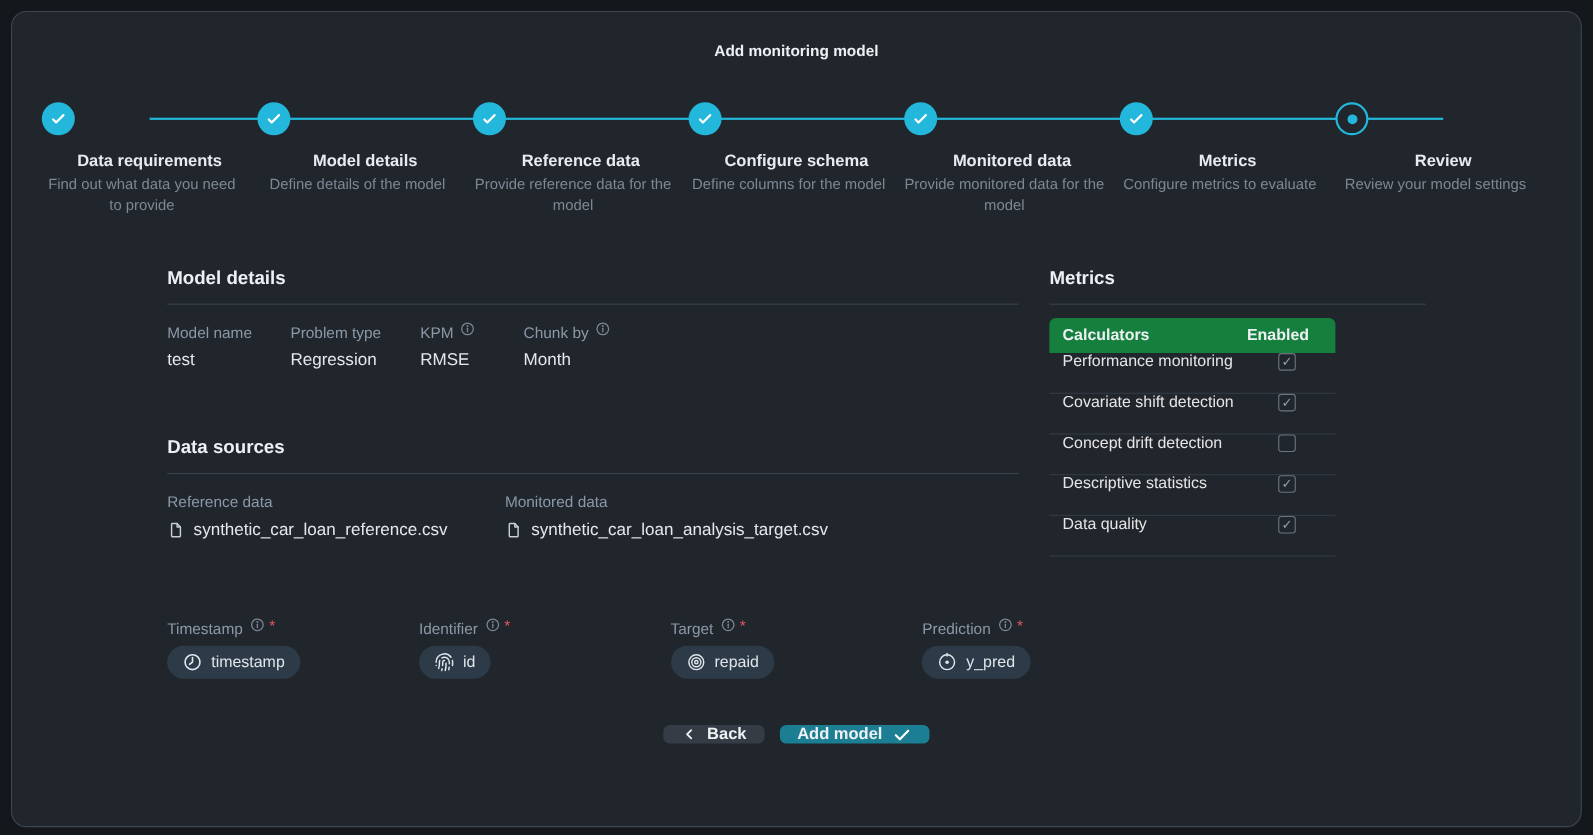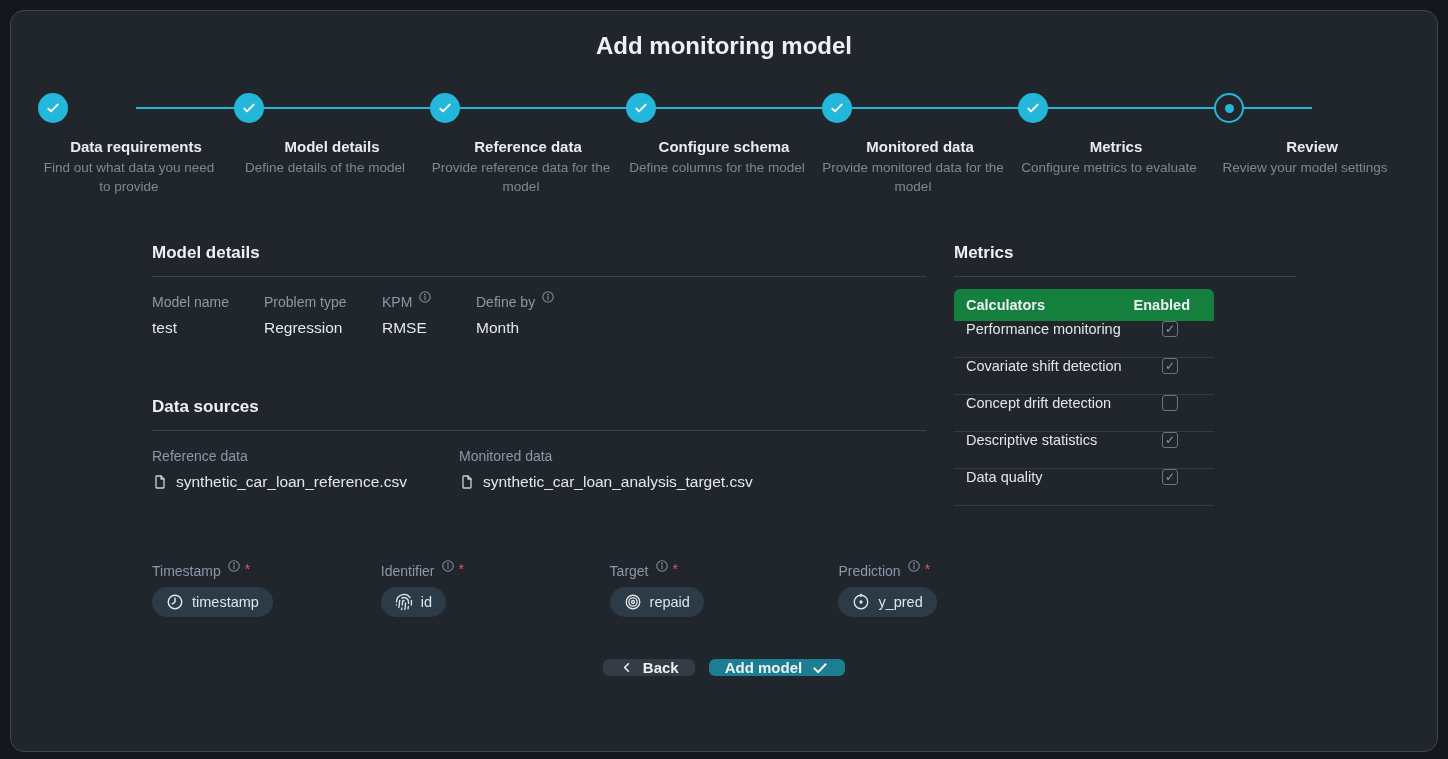--- a/index.html
+++ b/index.html
@@ -11,21 +11,21 @@
     overflow:hidden;
     position:relative;
   }
   .card {
     position:absolute; left:10px; top:10px; width:1428px; height:742px;
     background:#21262d; border:1px solid #3d4753; border-radius:14px;
     overflow:hidden;
   }
   .dialog-title {
     padding-top:24px; text-align:center;
-    font-size:24px; font-weight:600; color:#eef1f4; line-height:22px;
+    font-size:14px; font-weight:600; color:#eef1f4; line-height:22px;
   }
   
   .stepper { position:relative; margin-top:36px; }
   .connector {
     position:absolute; top:14px; left:125px; right:125px; height:2px;
     background:#23b7db;
   }
   .steps { display:flex; padding:0 27px; position:relative; }
   .step { width:196.3px; display:flex; flex-direction:column; cursor:pointer; }
   .circle {
@@ -43,21 +43,21 @@
   
   .content { margin-top:46px; padding:0 141px; }
   .row1 { display:flex; gap:28px; }
   .left-col { width:774px; flex:none; }
   .right-col { flex:1; }
   .section-heading {
     font-size:17px; font-weight:700; color:#eef1f4; line-height:22px;
     padding-bottom:12px; border-bottom:1px solid #3a434d;
   }
   .fields { display:flex; margin-top:16px; }
-  .field-label { font-size:14px; color:#8b98a7; line-height:18px; display:flex; align-items:flex-start; gap:6px; }
+  .field-label { font-size:14px; color:#8b98a7; line-height:18px; display:flex; align-items:center; gap:6px; }
   .field-value { margin-top:6px; font-size:15.5px; color:#e3e8ed; line-height:21px; display:flex; align-items:center; gap:8px; }
   .md-fields .field:nth-child(1){ width:112px; }
   .md-fields .field:nth-child(2){ width:118px; }
   .md-fields .field:nth-child(3){ width:94px; }
   .ds-fields .field:nth-child(1){ width:307px; }
   .info-icon { display:inline-flex; position:relative; top:-3px; }
   .req-star { color:#e8575f; font-size:14px; position:relative; top:-2px; margin-left:-2px; }
   .data-sources { margin-top:58px; }
   
   .metrics-table { margin-top:12px; width:260px; }
@@ -205,21 +205,21 @@
                       <circle cx="12" cy="12" r="9"></circle>
                       <line x1="12" y1="11" x2="12" y2="16.5"></line>
                       <circle cx="12" cy="7.5" r="0.6" fill="#7b8793"></circle>
                     </svg>
                   </span>
               </div>
               <div class="field-value">RMSE</div>
             </div>
             <div class="field">
               <div class="field-label">
-                <span>Define by</span>
+                <span>Chunk by</span>
                 <span class="info-icon">
                     <svg width="14" height="14" viewBox="0 0 24 24" fill="none" stroke="#7b8793" stroke-width="2" stroke-linecap="round">
                       <circle cx="12" cy="12" r="9"></circle>
                       <line x1="12" y1="11" x2="12" y2="16.5"></line>
                       <circle cx="12" cy="7.5" r="0.6" fill="#7b8793"></circle>
                     </svg>
                   </span>
               </div>
               <div class="field-value">Month</div>
             </div>

